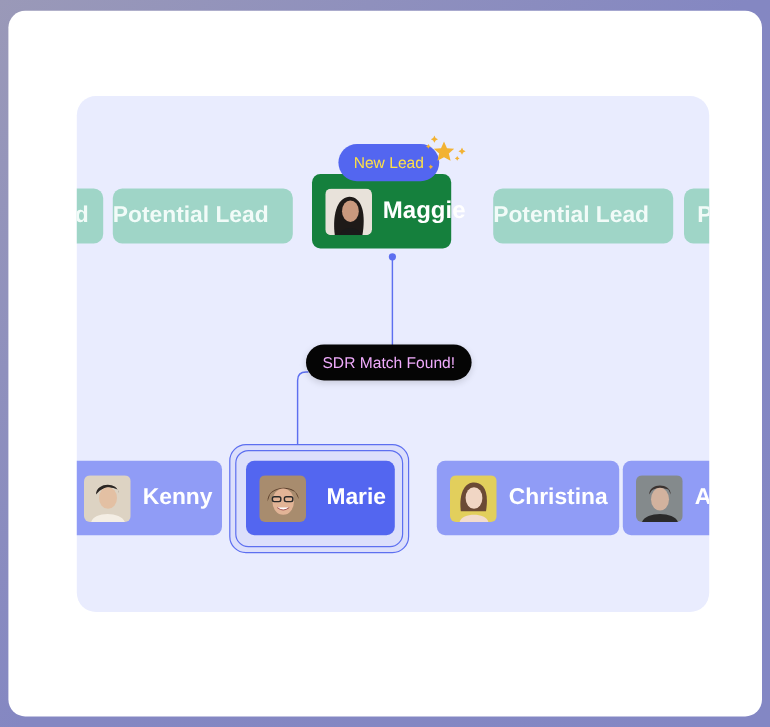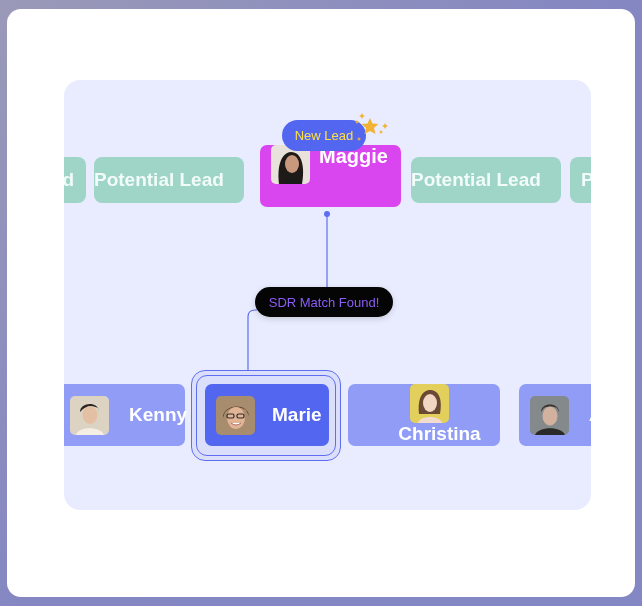--- a/index.html
+++ b/index.html
@@ -16,45 +16,45 @@
     .canvas {
       position: absolute; left: 57px; top: 71px; width: 527px; height: 430px;
       background: #e9ecfe; border-radius: 16px; overflow: hidden;
     }
     .lead-pill {
       position: absolute; top: 77px; height: 46px; border-radius: 8px;
       background: #9fd5c7; color: #f1fbf8; font-weight: bold; font-size: 19px;
       display: flex; align-items: center; justify-content: flex-start; white-space: nowrap;
     }
     .maggie {
-      position: absolute; left: 196px; top: 65px; width: 141px; height: 62px;
-      background: #d946ef; border-radius: 7px; display: flex; align-items: flex-start;
+      position: absolute; left: 196px; top: 65px; width: 116px; height: 62px;
+      background: #15803d; border-radius: 7px; display: flex; align-items: center;
       box-sizing: border-box; padding-left: 11px;
     }
     .maggie .name { color: #ffffff; font-weight: bold; font-size: 20px; margin-left: 9px; }
     .avatar { width: 39px; height: 39px; border-radius: 5px; overflow: hidden; flex: none; }
     .new-lead {
       position: absolute; left: 218px; top: 40px; width: 84px; height: 31px;
       background: #5366f0; color: #fde047; border-radius: 16px; font-size: 13px;
       display: flex; align-items: center; justify-content: center;
     }
     .sparkle { position: absolute; left: 288px; top: 30px; }
     .connector { position: absolute; left: 0; top: 0; }
     .sdr-badge {
       position: absolute; left: 191px; top: 207px; width: 138px; height: 30px;
-      background: #050505; color: #8b5cf6; border-radius: 15px; font-size: 13px;
+      background: #050505; color: #f0abfc; border-radius: 15px; font-size: 13px;
       display: flex; align-items: center; justify-content: center;
       box-shadow: 0 2px 6px rgba(0,0,0,0.15);
     }
     .person {
       position: absolute; top: 304px; height: 62px; border-radius: 7px;
       background: #909cf6; display: flex; align-items: center; box-sizing: border-box;
       padding-left: 11px;
     }
-    .person .name { color: #ffffff; font-weight: bold; font-size: 19px; margin-left: 20px; white-space: nowrap; }
+    .person .name { color: #ffffff; font-weight: bold; font-size: 19px; margin-left: 10px; white-space: nowrap; }
     .marie-ring-outer {
       position: absolute; left: 127px; top: 290px; width: 150px; height: 91px;
       border: 1px solid #5d6ff0; border-radius: 14px; box-sizing: border-box;
       background: #dcdffb;
     }
     .marie-ring-inner {
       position: absolute; left: 4px; top: 4px; right: 4px; bottom: 4px;
       border: 1px solid #5d6ff0; border-radius: 11px;
     }
     .marie {
@@ -140,21 +140,21 @@
           <path d="M7 22 C6 8 32 6 33 20 L30 14 C24 10 14 10 9 16 Z" fill="#5a3e2b"></path>
           <ellipse cx="20" cy="22" rx="9" ry="11" fill="#e2b496"></ellipse>
           <rect x="11" y="18" width="7" height="4" rx="1.5" fill="none" stroke="#2a2a2a" stroke-width="1.2"></rect>
           <rect x="21" y="18" width="7" height="4" rx="1.5" fill="none" stroke="#2a2a2a" stroke-width="1.2"></rect>
           <path d="M15 27 Q20 31 25 27" fill="#fff" stroke="#a05050" stroke-width="0.8"></path>
         </svg>
       </div>
       <span class="name">Marie</span>
     </div>
 
-    <div class="person" style="left:284px; width:152px;flex-direction:column;">
+    <div class="person" style="left:300px; width:152px;">
       <div class="avatar">
         <svg width="39" height="39" viewBox="0 0 39 39">
           <rect width="39" height="39" fill="#e2cf5c"></rect>
           <path d="M9 30 C7 12 14 6 20 6 C27 6 33 12 30 30 Z" fill="#6b4a35"></path>
           <ellipse cx="20" cy="19" rx="7" ry="9" fill="#f1d6c4"></ellipse>
           <path d="M8 39 C10 31 30 31 32 39 Z" fill="#f2dccd"></path>
         </svg>
       </div>
       <span class="name">Christina</span>
     </div>

